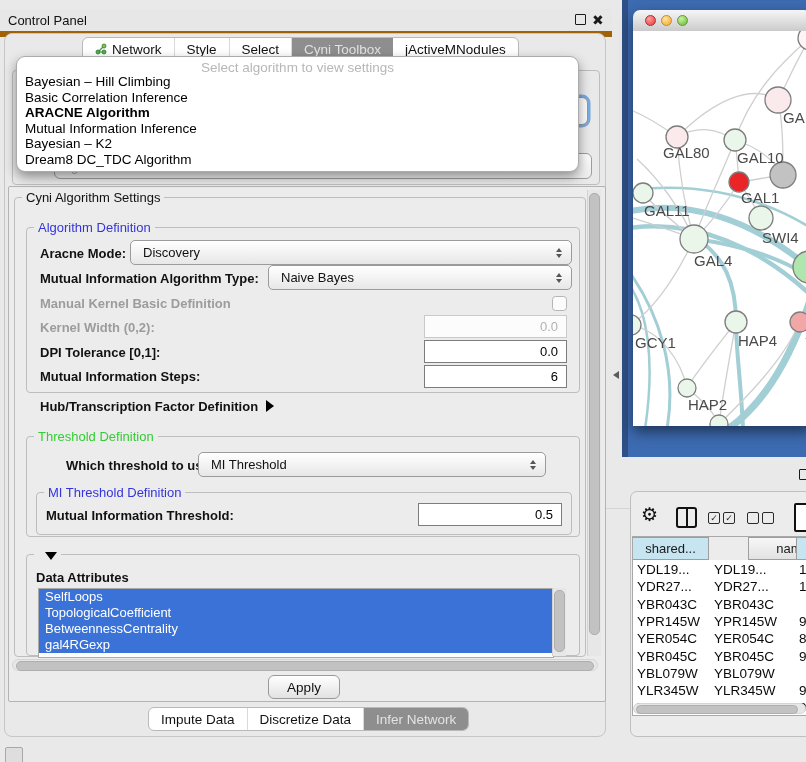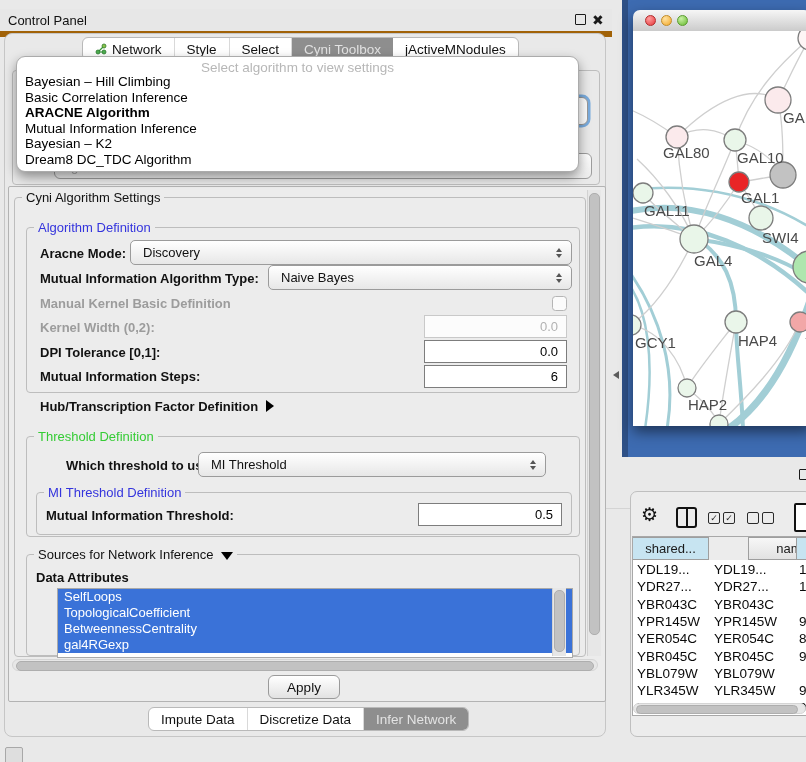--- a/index.html
+++ b/index.html
@@ -220,25 +220,25 @@
 
   <div class="abs group" style="left:36px;top:492px;width:534px;height:41px;"></div>
   <span class="gtitle" style="left:44px;top:485px;color:#3434dd;">MI Threshold Definition</span>
 
   <span class="abs flabel" style="left:46px;top:508px;">Mutual Information Threshold:</span>
   <div class="abs field" style="left:418px;top:503px;width:144px;height:23px;">
     <span>0.5</span>
   </div>
 
   <div class="abs group" style="left:26px;top:554px;width:552px;height:100px;"></div>
-  <span class="gtitle" style="left:34px;top:547px;color:#111;"><span>Sources for Network Inference</span><span class="tri-down"></span></span>
+  <span class="gtitle" style="left:34px;top:547px;color:#111;"><span class="tri-down"></span></span>
 
   <span class="abs flabel" style="left:36px;top:570px;">Data Attributes</span>
 
-  <div class="abs list" style="left:38px;top:588px;width:514px;height:68px;margin-left:19px;">
+  <div class="abs list" style="left:38px;top:588px;width:514px;height:68px;">
     <div class="litem">SelfLoops</div>
     <div class="litem">TopologicalCoefficient</div>
     <div class="litem">BetweennessCentrality</div>
     <div class="litem">gal4RGexp</div>
   </div>
   <div class="abs vsb-track" style="left:552px;top:588px;width:13px;height:68px;">
     <div class="sb-thumb" style="left:1px;top:2px;width:9px;height:60px;"></div>
   </div>
 
   <div class="abs hsb-track" style="left:12px;top:659px;width:586px;height:12px;box-sizing:border-box;">

